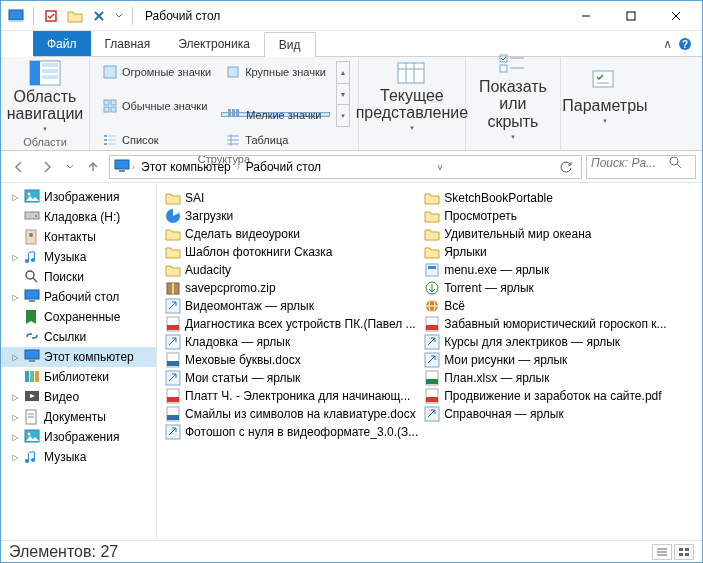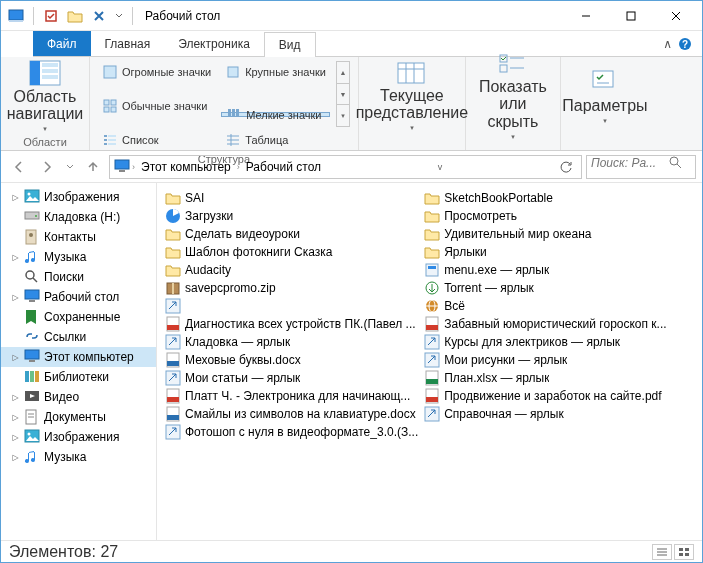--- a/index.html
+++ b/index.html
@@ -522,20 +522,21 @@
           </span>
           <span class="fn">savepcpromo.zip</span>
         </div>
         <div class="fi">
           <span class="fic">
             <svg width="16" height="16">
               <rect x="1" y="1" width="14" height="14" fill="#eef4fa" stroke="#7aa7cf"></rect>
               <path d="M4 11l7-7M7 4h4v4" fill="none" stroke="#2a6fb0"></path>
             </svg>
           </span>
+          <span class="fn">Видеомонтаж — ярлык</span>
         </div>
         <div class="fi">
           <span class="fic">
             <svg width="14" height="16">
               <rect x="1" y="1" width="12" height="14" fill="#fff" stroke="#aaa"></rect>
               <rect x="1" y="9" width="12" height="5" fill="#d23b2b"></rect>
             </svg>
           </span>
           <span class="fn">Диагностика всех устройств ПК.(Павел ...</span>
         </div>

